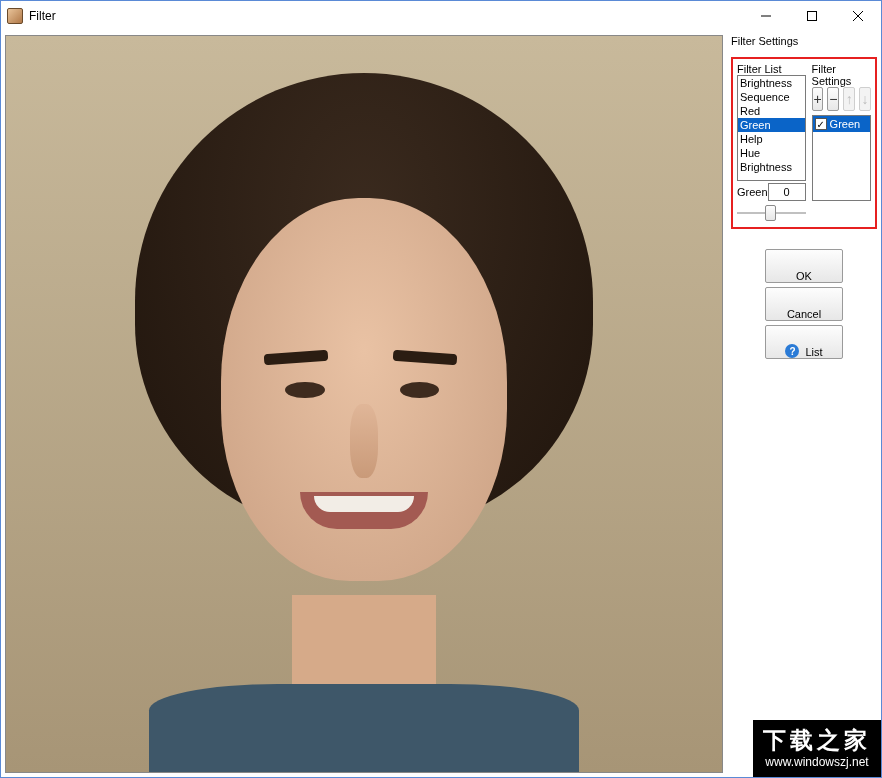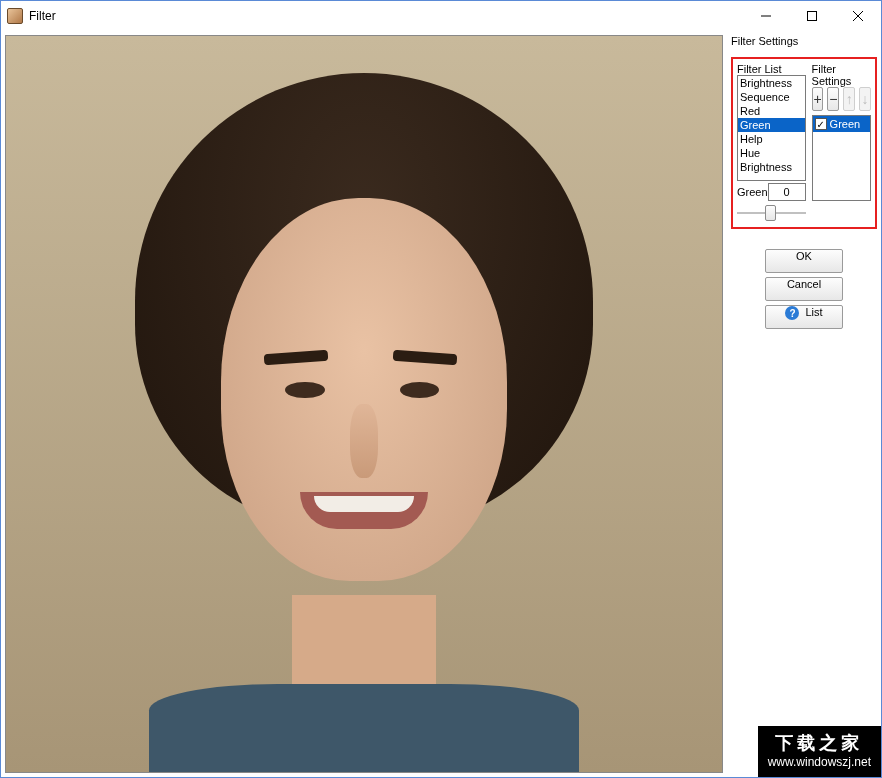--- a/index.html
+++ b/index.html
@@ -45,25 +45,25 @@
   .slider .track{position:absolute;top:9px;left:0;right:0;height:2px;background:#c0c0c0}
   .slider .thumb{position:absolute;top:2px;left:calc(50% - 6px);width:11px;height:16px;background:linear-gradient(#fdfdfd,#e6e6e6);border:1px solid #8a8a8a;border-radius:2px}
   .seqbtns{display:flex;gap:4px;margin-bottom:4px}
   .sqbtn{flex:1;height:24px;border:1px solid #9a9a9a;background:linear-gradient(#fdfdfd,#e7e7e7);display:flex;align-items:center;justify-content:center;font-size:14px;color:#333;border-radius:2px}
   .sqbtn.disabled{color:#bdbdbd;border-color:#cfcfcf;background:#f3f3f3}
   .seqlist{height:86px;border:1px solid #7a7a7a;background:#fff}
   .seqitem{display:flex;align-items:center;background:#0a64c8;color:#fff;height:16px;padding-left:2px;font-size:11px}
   .chk{width:12px;height:12px;background:#fff;border:1px solid #555;margin-right:3px;display:flex;align-items:center;justify-content:center;font-size:10px;color:#000}
 
   .dlgbtns{margin-top:10px;display:flex;flex-direction:column;gap:4px;align-items:center}
-  .dlgbtn{width:78px;height:24px;border:1px solid #9a9a9a;background:linear-gradient(#fdfdfd,#e7e7e7);border-radius:2px;display:flex;align-items:flex-start;justify-content:center;font-size:11px;gap:6px}
+  .dlgbtn{width:78px;height:34px;border:1px solid #9a9a9a;background:linear-gradient(#fdfdfd,#e7e7e7);border-radius:2px;display:flex;align-items:flex-end;justify-content:center;font-size:11px;gap:6px}
   .helpicon{width:14px;height:14px;border-radius:50%;background:#2b7bd6;color:#fff;display:flex;align-items:center;justify-content:center;font-size:10px;font-weight:bold}
 
   .watermark{position:absolute;right:0;bottom:0;background:#000;color:#fff;font-size:12px;padding:6px 10px;text-align:center;line-height:1.3;font-family:"SimHei","Microsoft YaHei",sans-serif}
-  .watermark .cn{font-size:18px;letter-spacing:4px;font-weight:bold}
+  .watermark .cn{font-size:23px;letter-spacing:4px;font-weight:bold}
 
   
   .listbox::-webkit-scrollbar{width:17px}
   .listbox::-webkit-scrollbar-track{background:#f0f0f0}
   .listbox::-webkit-scrollbar-thumb{background:#c6c6c6;border:1px solid #a9a9a9}
   .listbox::-webkit-scrollbar-button{background:#f0f0f0;height:17px;border:1px solid #cfcfcf}
 </style>
 </head>
 <body>
 

